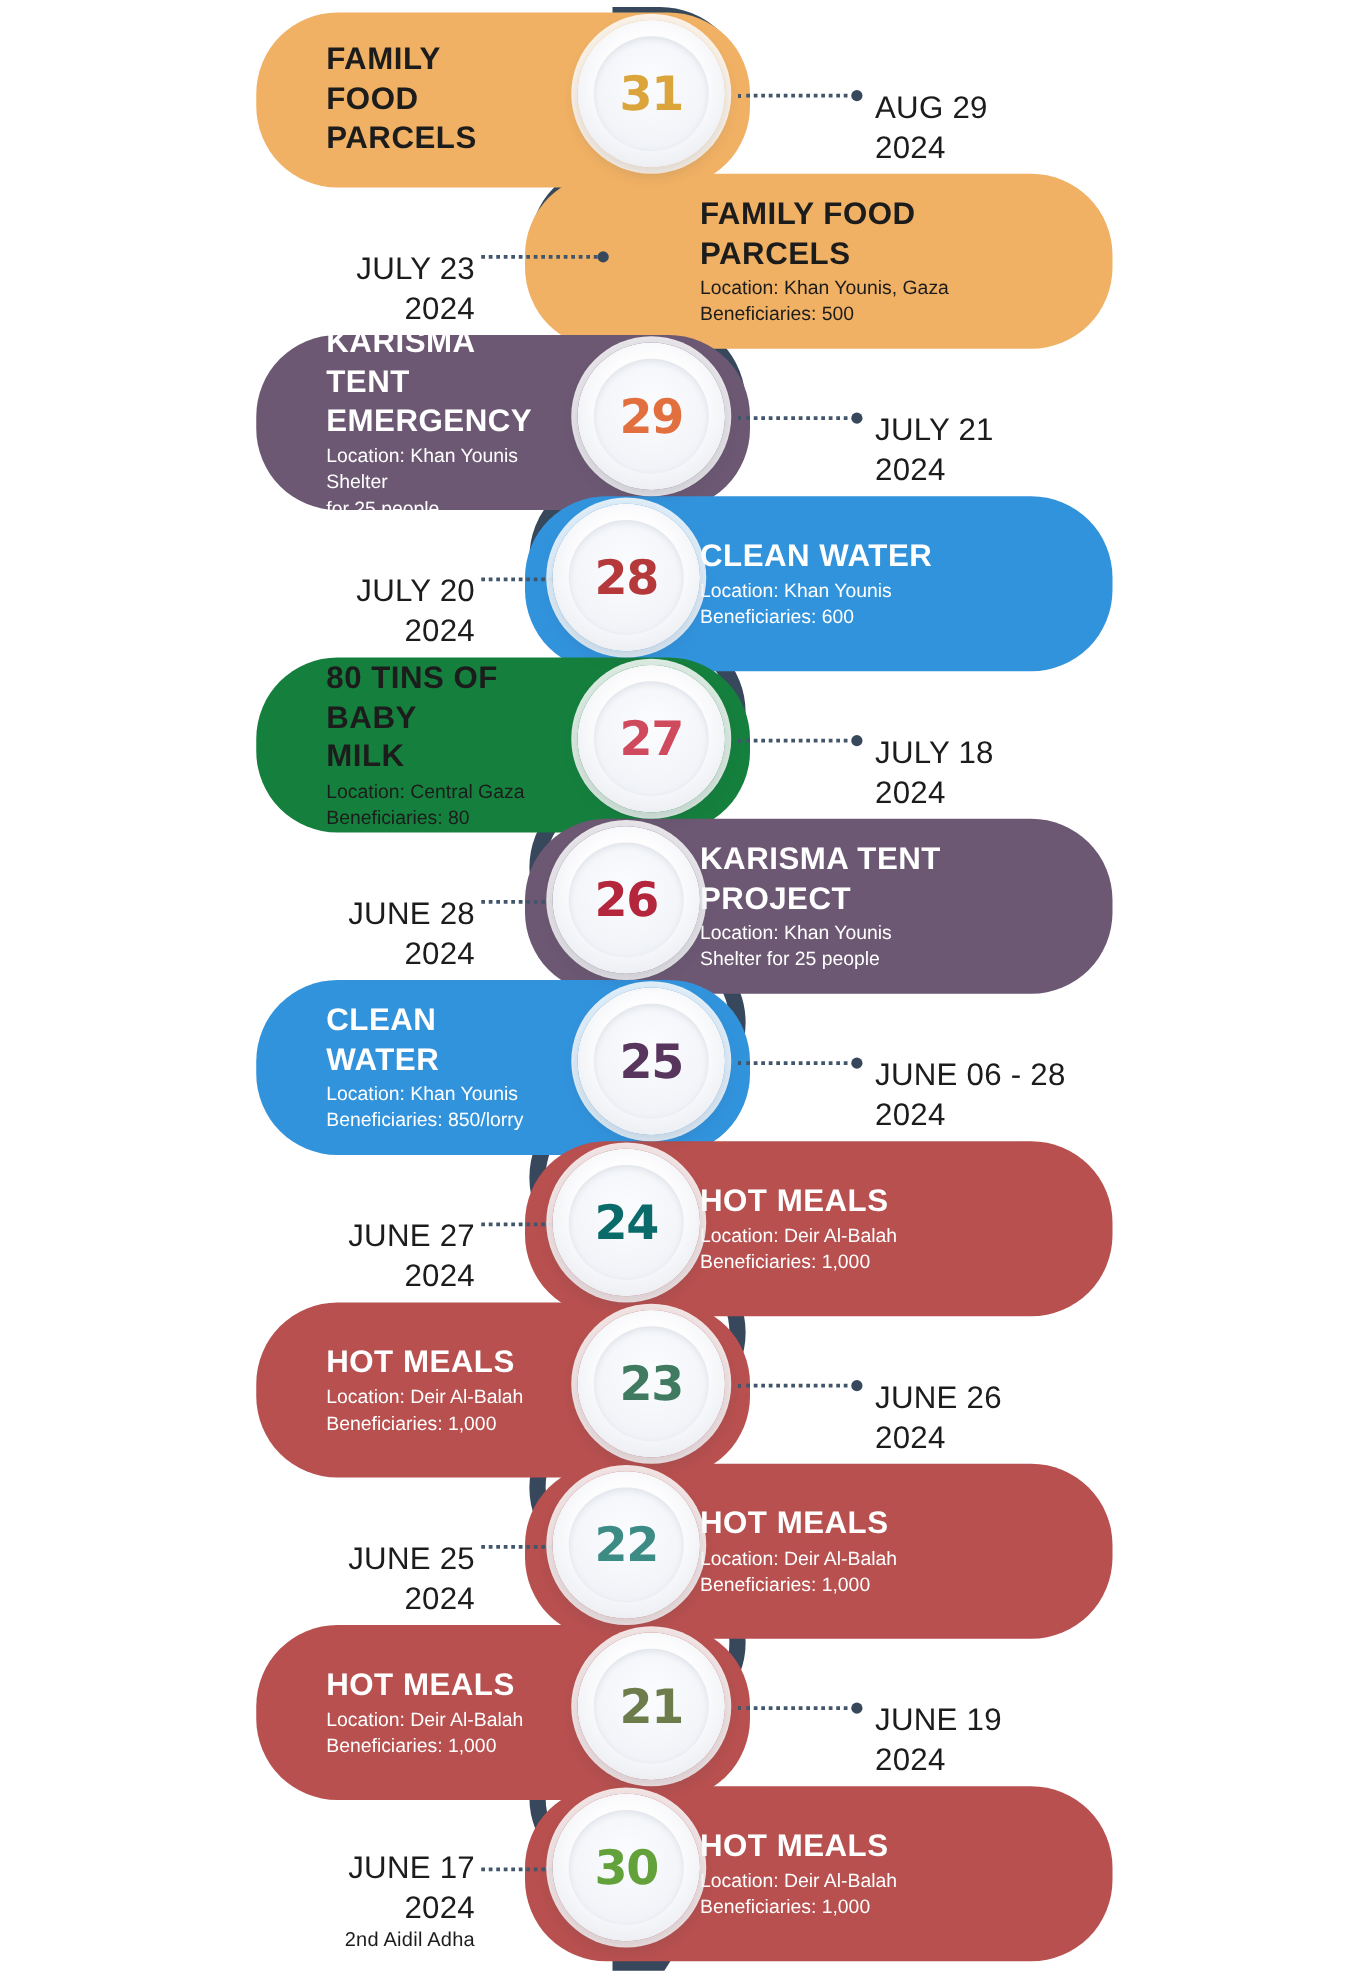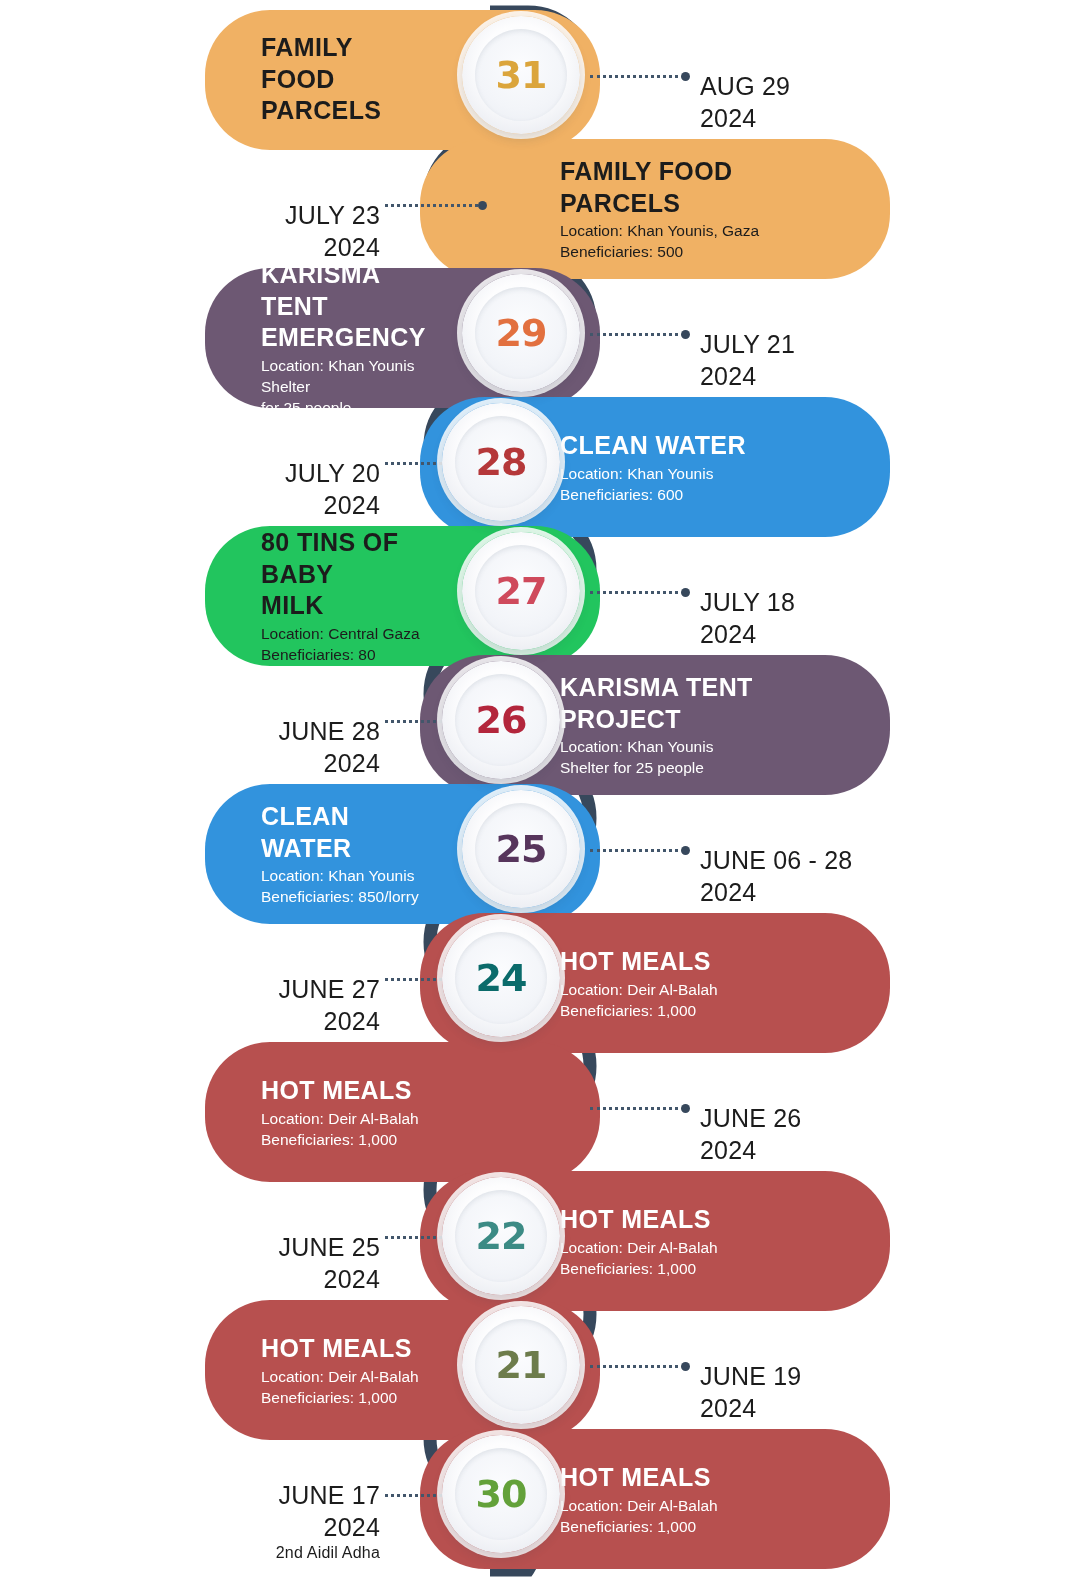--- a/index.html
+++ b/index.html
@@ -193,21 +193,21 @@
       <div class="badge">
         <span class="badge-num" style="color: rgb(181, 56, 58);">28</span>
       </div>
       <div class="conn">
         <div class="dots"></div>
         <div class="knob"></div>
       </div>
       <div class="date"><span>JULY 20</span><span class="y">2024</span></div>
     </div>
     <div class="row left-pill" style="top: 526px;">
-      <div class="pill left" style="background: #22c55e; color: rgb(28, 28, 28);">
+      <div class="pill left" style="background: #15803d; color: rgb(28, 28, 28);">
         <div class="pill-text">
           <div class="p-title" style="white-space: pre-line;">80 TINS OF BABY
 MILK</div>
           <div class="p-sub">Location: Central Gaza
 Beneficiaries: 80</div>
         </div>
       </div>
       <div class="badge">
         <span class="badge-num" style="color: rgb(207, 74, 92);">27</span>
       </div>
@@ -270,20 +270,23 @@
       <div class="date"><span>JUNE 27</span><span class="y">2024</span></div>
     </div>
     <div class="row left-pill" style="top: 1042px;">
       <div class="pill left" style="background: rgb(183, 80, 79); color: rgb(255, 255, 255);">
         <div class="pill-text">
           <div class="p-title" style="white-space: pre-line;">HOT MEALS</div>
           <div class="p-sub">Location: Deir Al-Balah
 Beneficiaries: 1,000</div>
         </div>
       </div>
+      <div class="badge">
+        <span class="badge-num" style="color: rgb(63, 122, 97);">23</span>
+      </div>
       <div class="conn">
         <div class="dots"></div>
         <div class="knob"></div>
       </div>
       <div class="date"><span>JUNE 26</span><span class="y">2024</span></div>
     </div>
     <div class="row right-pill" style="top: 1171px;">
       <div class="pill right" style="background: rgb(183, 80, 79); color: rgb(255, 255, 255);">
         <div class="pill-text">
           <div class="p-title" style="white-space: pre-line;">HOT MEALS</div>

